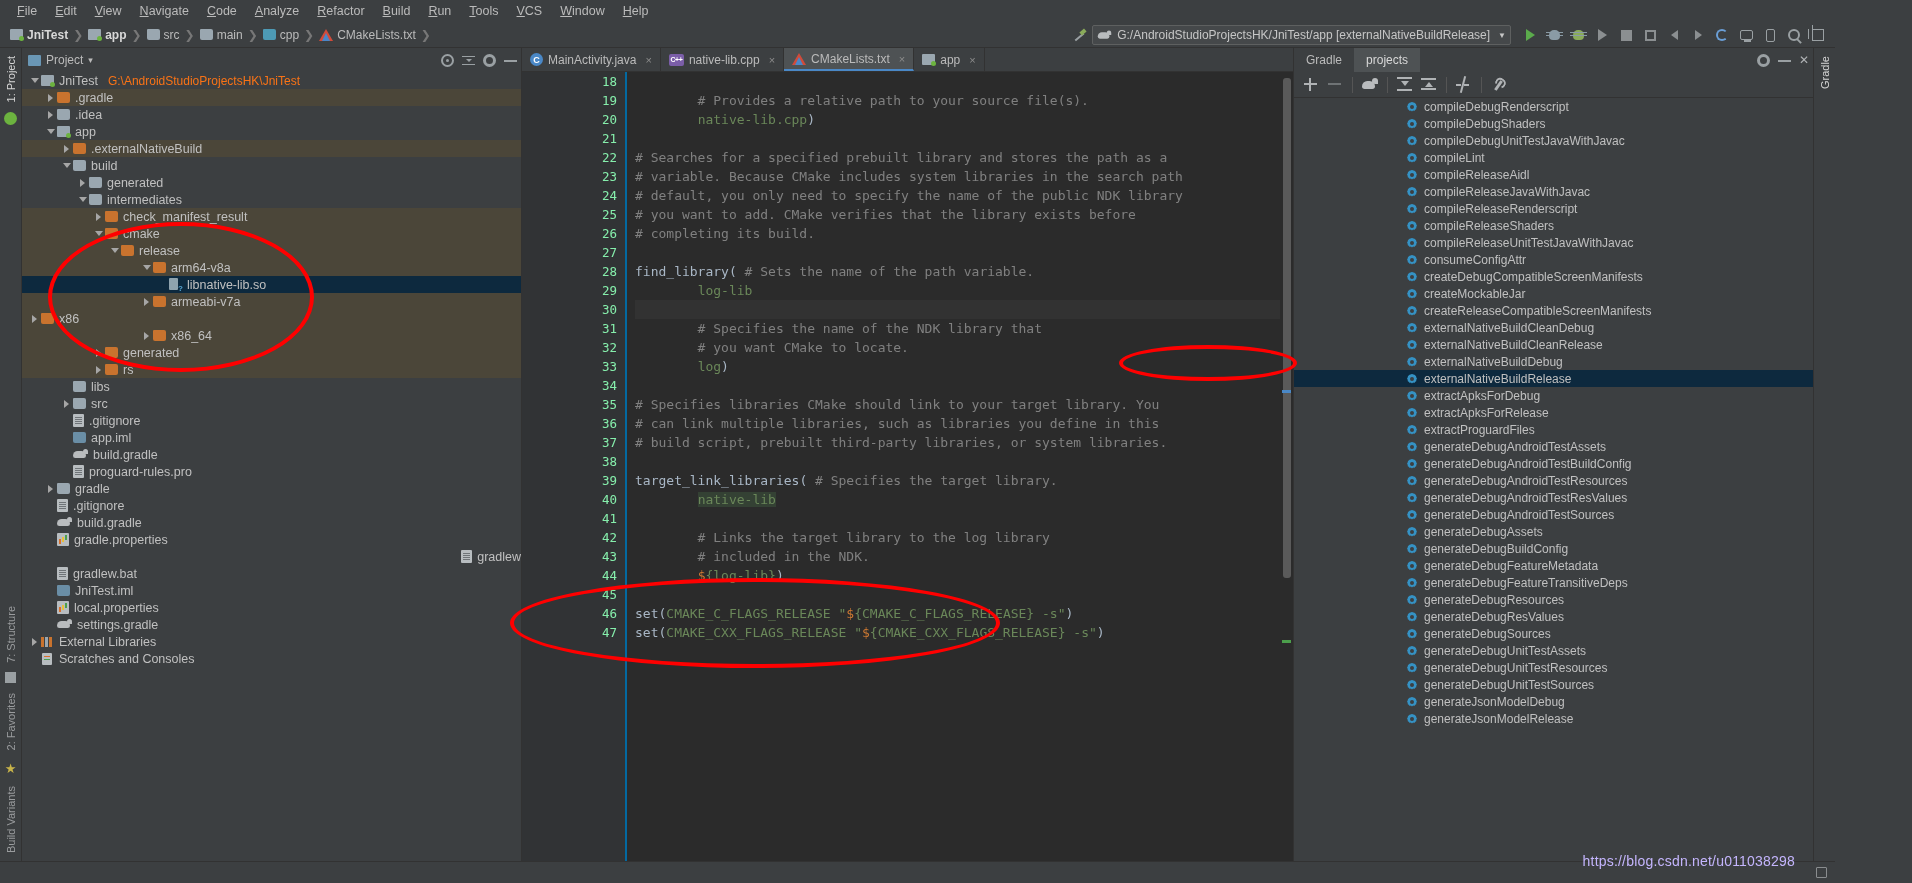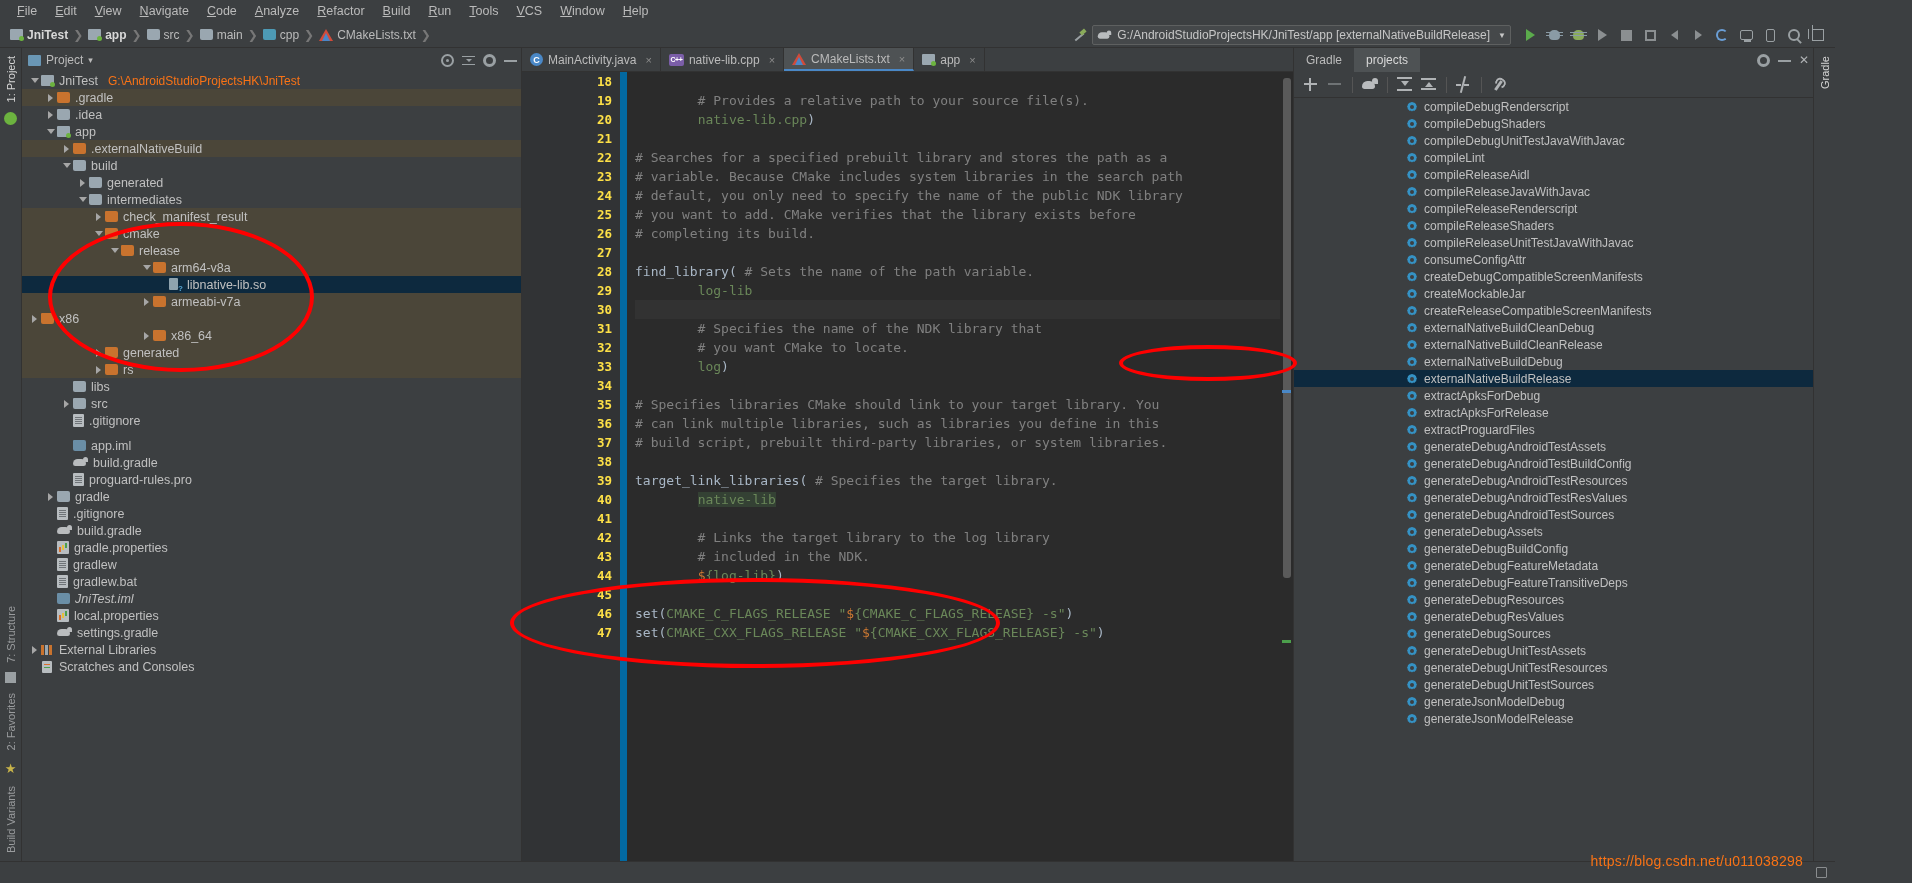--- a/index.html
+++ b/index.html
@@ -194,24 +194,23 @@
     color: #bbbbbb; border-right: 1px solid #323232; cursor: default; position: relative;
   }
   .etab.active { background: #4e5254; border-bottom: 2px solid #4a88c7; }
   .etab .x { color: #8c8c8c; font-size: 11px; margin-left: 4px; }
   .ico-java { width:13px;height:13px;border-radius:50%;background:#4a88c7;color:#fff;font-size:9px;display:flex;align-items:center;justify-content:center;font-weight:bold; }
   .ico-cpp { width:15px;height:12px;background:#7b5ea8;border-radius:2px;color:#fff;font-size:7px;display:flex;align-items:center;justify-content:center;font-weight:bold;letter-spacing:-0.5px; }
 
   .editor-main { flex: 1 1 auto; display: flex; min-height: 0; position: relative; overflow: hidden; }
   .gutter-strip { width: 55px; flex: 0 0 55px; background: #313335; }
   .linenos {
-    width: 50px; flex: 0 0 50px; background: #313335; color: #fde047; font-size: 12.5px;
+    width: 50px; flex: 0 0 50px; background: #313335; color: #86efac; font-size: 12.5px;
     font-family: "DejaVu Sans Mono", monospace; text-align: right; padding-right: 8px;
-    border-right: 7px solid #0369a1;
-    font-weight: bold;
+    border-right: 2px solid #0369a1;
   }
   .code {
     flex: 1 1 auto; background: #2b2b2b; font-family: "DejaVu Sans Mono", monospace;
     font-size: 13px; color: #a9b7c6; padding-left: 8px; white-space: pre; overflow: hidden;
     position: relative;
   }
   .ln { height: 19px; line-height: 19px; }
   .c-comment { color: #808080; }
   .c-fn { color: #a9b7c6; }
   .c-str { color: #6a8759; }
@@ -286,21 +285,21 @@
 
   
   .statusbar {
     height: 22px; flex: 0 0 22px; background: #3c3f41; border-top: 1px solid #323232;
     display: flex; align-items: center; justify-content: flex-end; padding-right: 8px;
     font-size: 11px; color: #8a8d8f;
   }
 
   
   .watermark {
-    position: absolute; right: 32px; bottom: 14px; font-size: 14px; color: #f97316;
+    position: absolute; right: 40px; bottom: 14px; font-size: 14px; color: #c4b5fd;
     font-family: "Liberation Sans", sans-serif; pointer-events: none; letter-spacing: 0.2px;
   }
 
   
   .annot { position: absolute; pointer-events: none; z-index: 50; }
   .ellipse {
     border: 4px solid #ff0000; border-radius: 50%; position: absolute;
   }
 </style>
 </head>
@@ -574,21 +573,21 @@
               <span class="tri-r"></span>
             </span>
             <span class="ico ico-folder"></span>
             <span class="lbl">src</span>
           </div>
           <div class="node" style="padding-left: 38px;">
             <span class="tw"></span>
             <span class="ico ico-file"></span>
             <span class="lbl">.gitignore</span>
           </div>
-          <div class="node" style="padding-left: 38px; margin-top: 8px;">
+          <div class="node" style="padding-left: 38px;">
             <span class="tw"></span>
             <span class="ico ico-iml"></span>
             <span class="lbl">app.iml</span>
           </div>
           <div class="node" style="padding-left: 38px;">
             <span class="tw"></span>
             <span class="ico ico-gradle"></span>
             <span class="lbl">build.gradle</span>
           </div>
           <div class="node" style="padding-left: 38px;">
@@ -611,31 +610,31 @@
           <div class="node" style="padding-left: 22px;">
             <span class="tw"></span>
             <span class="ico ico-gradle"></span>
             <span class="lbl">build.gradle</span>
           </div>
           <div class="node" style="padding-left: 22px;">
             <span class="tw"></span>
             <span class="ico ico-props"></span>
             <span class="lbl">gradle.properties</span>
           </div>
-          <div class="node" style="padding-left: 22px;">
+          <div class="node" style="padding-left: 22px; justify-content: flex-end;">
             <span class="tw"></span>
             <span class="ico ico-file"></span>
             <span class="lbl">gradlew</span>
           </div>
           <div class="node" style="padding-left: 22px;">
             <span class="tw"></span>
             <span class="ico ico-file"></span>
             <span class="lbl">gradlew.bat</span>
           </div>
-          <div class="node" style="padding-left: 22px; font-style: italic;">
+          <div class="node" style="padding-left: 22px;">
             <span class="tw"></span>
             <span class="ico ico-iml"></span>
             <span class="lbl">JniTest.iml</span>
           </div>
           <div class="node" style="padding-left: 22px;">
             <span class="tw"></span>
             <span class="ico ico-props"></span>
             <span class="lbl">local.properties</span>
           </div>
           <div class="node" style="padding-left: 22px;">

